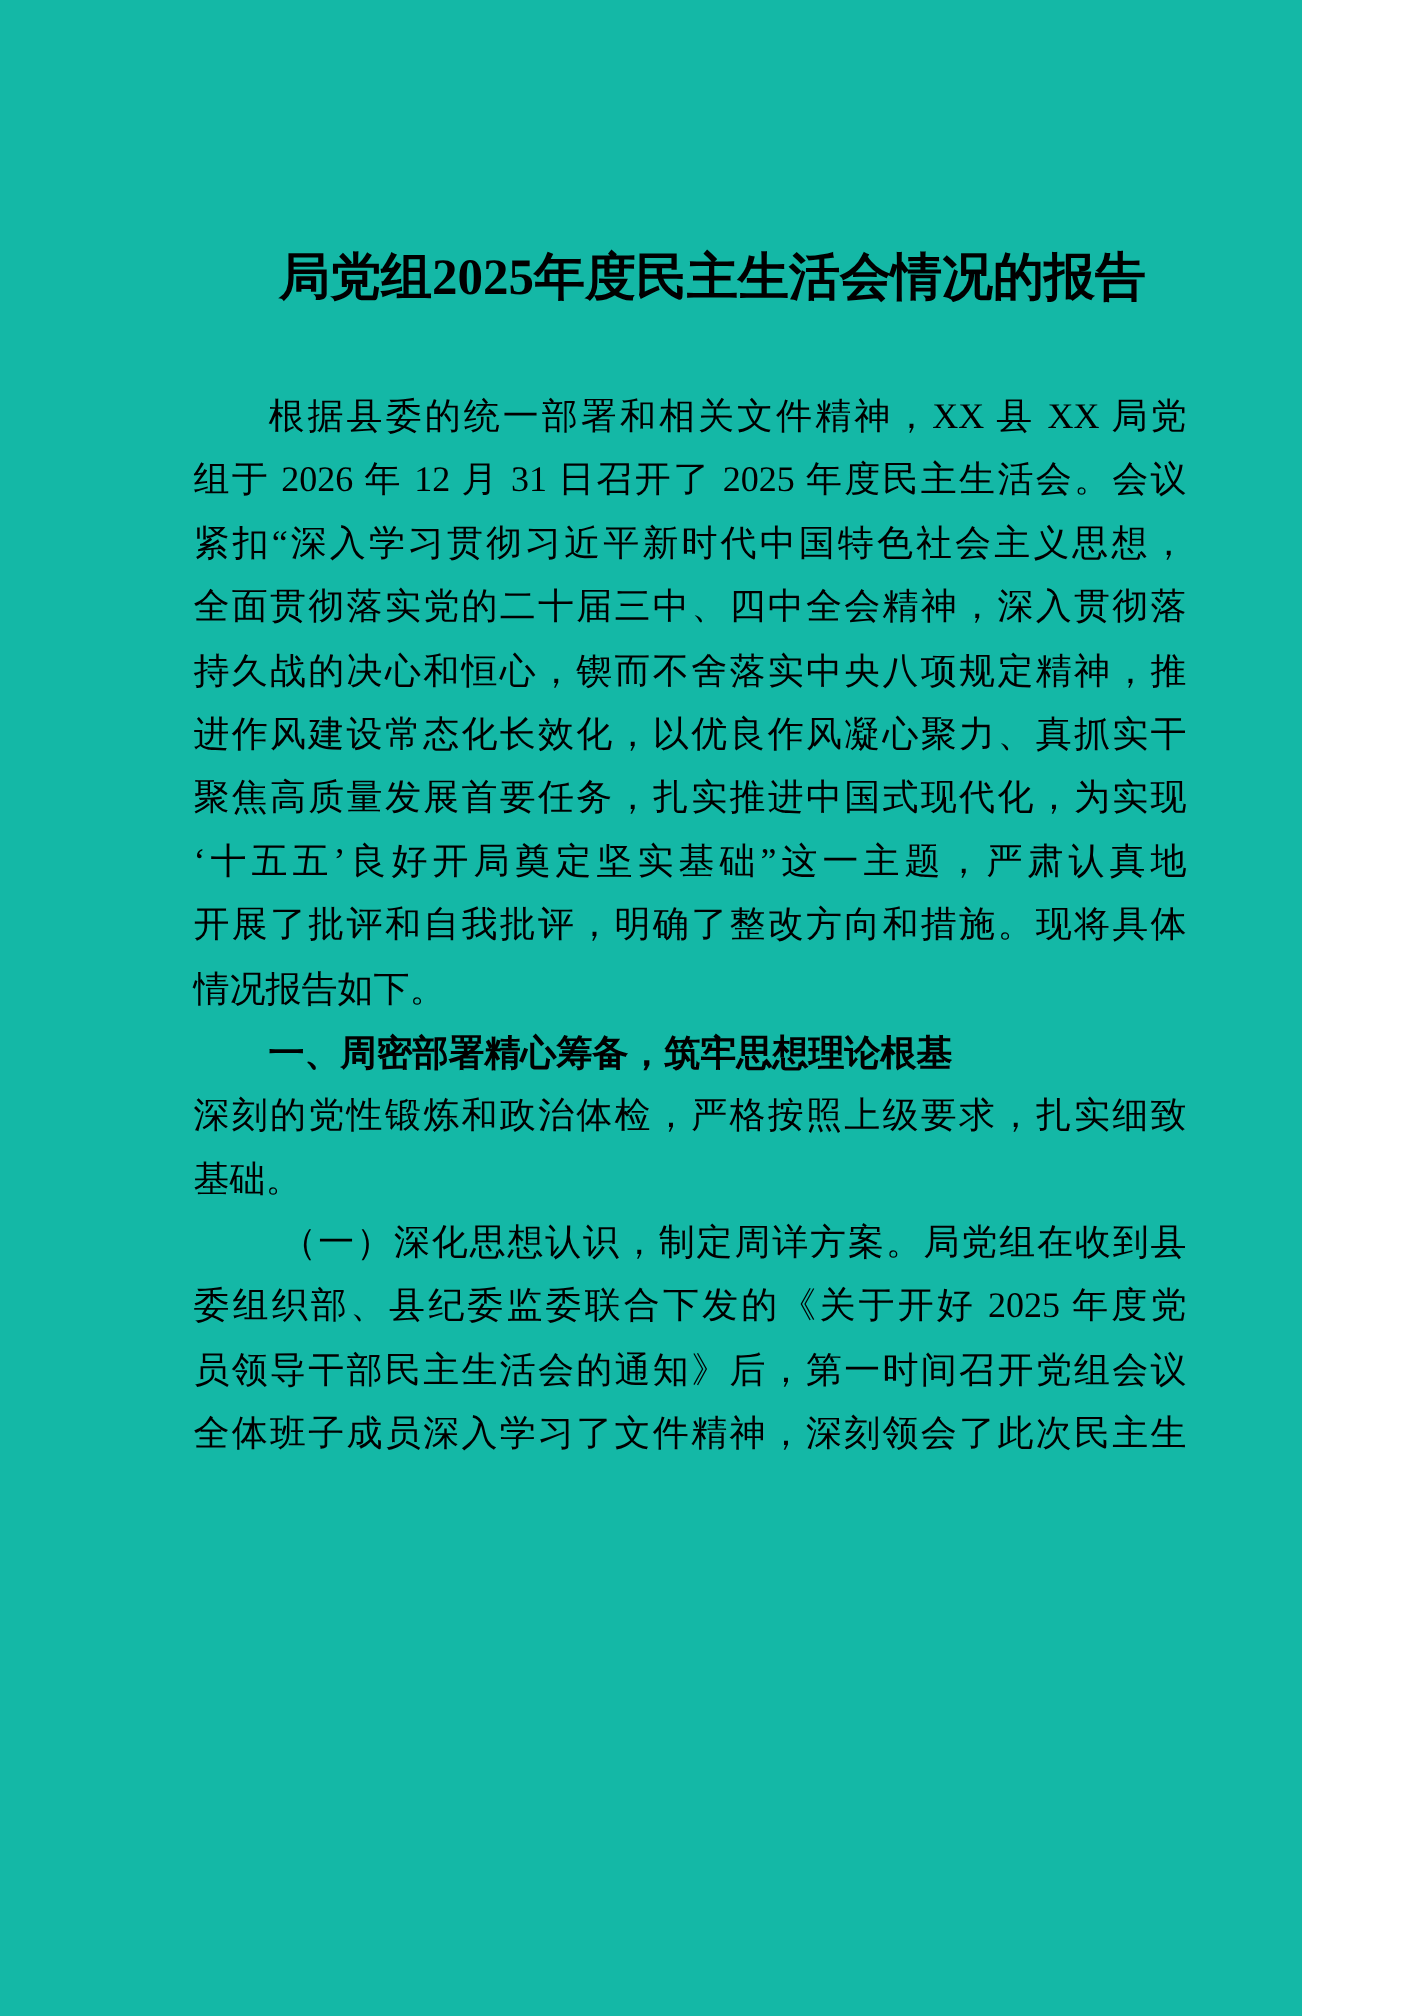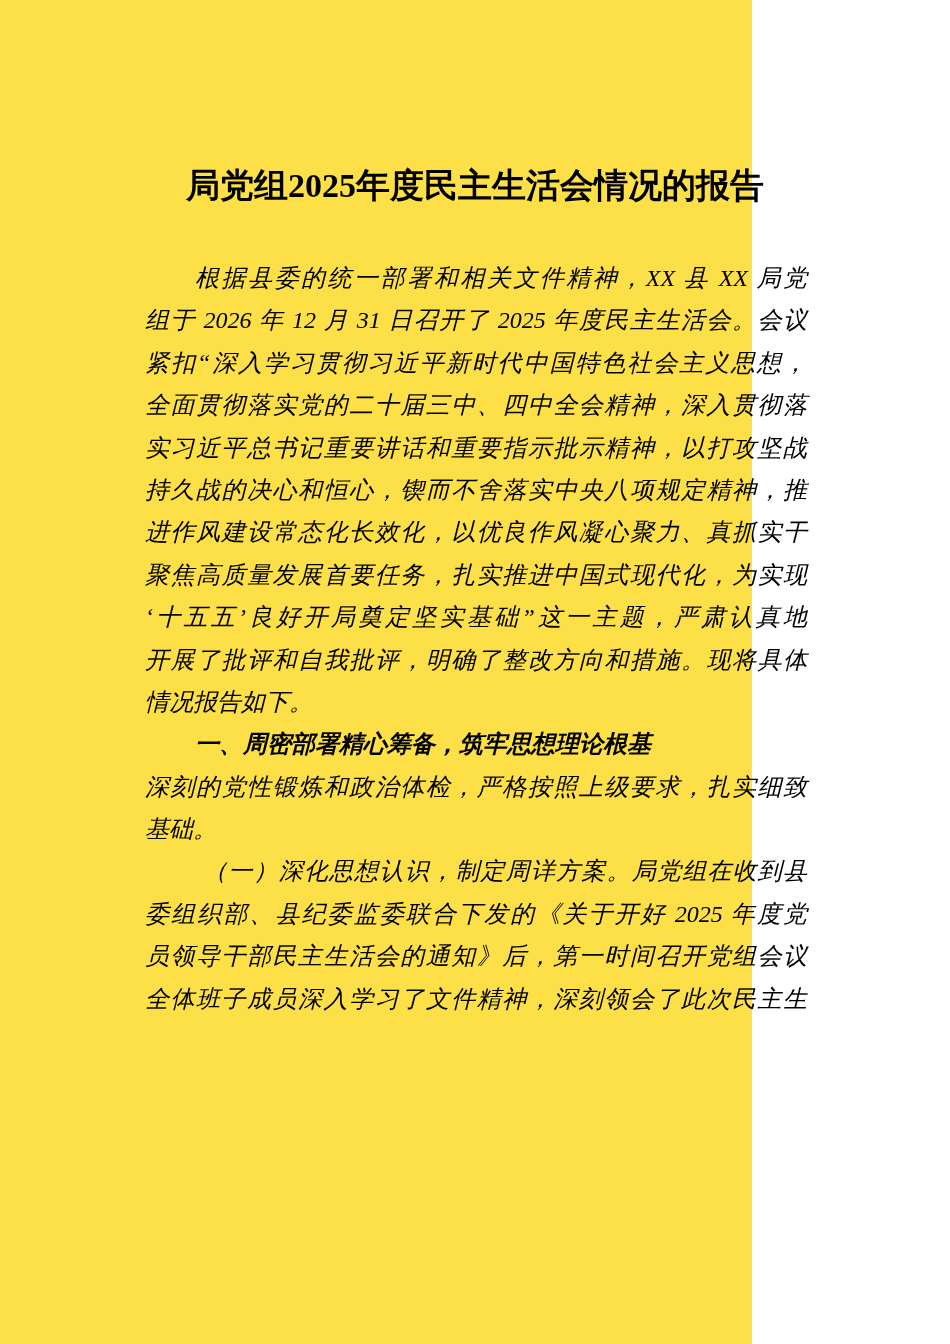--- a/index.html
+++ b/index.html
@@ -12,42 +12,41 @@
       height: 1344px;
       position: relative;
       overflow: hidden;
       color: #000000;
       font-family: "DejaVu Serif", "Liberation Serif", serif;
     }
     .page {
       position: absolute;
       left: 0;
       top: 0;
-      width: 752px;
+      width: 868px;
       height: 1344px;
-      background: #fde047;
+      background: #14b8a6;
     }
     .title {
       position: absolute;
       left: 0;
       top: 162px;
       width: 950px;
       text-align: center;
       font-size: 34px;
       font-weight: bold;
       line-height: 48px;
       letter-spacing: 0px;
       font-family: "Liberation Serif", "DejaVu Serif", serif;
     }
     .body-text {
       position: absolute;
-      left: 145px;
+      left: 129px;
       top: 257px;
       width: 662px;
-      font-style: italic;
     }
     .line {
       height: 42.4px;
       line-height: 42.4px;
       font-size: 24px;
       white-space: nowrap;
       text-align: justify;
       text-align-last: justify;
       font-family: "Liberation Serif", "DejaVu Serif", serif;
     }
@@ -72,21 +71,20 @@
 <div class="page">
   <div class="title">局党组2025年度民主生活会情况的报告</div>
 
   <div class="body-text">
 
     <div>
       <div class="line indent">根据县委的统一部署和相关文件精神，XX 县 XX 局党</div>
       <div class="line">组于 2026 年 12 月 31 日召开了 2025 年度民主生活会。会议</div>
       <div class="line">紧扣“深入学习贯彻习近平新时代中国特色社会主义思想，</div>
       <div class="line">全面贯彻落实党的二十届三中、四中全会精神，深入贯彻落</div>
-      <div class="line">实习近平总书记重要讲话和重要指示批示精神，以打攻坚战</div>
       <div class="line">持久战的决心和恒心，锲而不舍落实中央八项规定精神，推</div>
       <div class="line">进作风建设常态化长效化，以优良作风凝心聚力、真抓实干</div>
       <div class="line">聚焦高质量发展首要任务，扎实推进中国式现代化，为实现</div>
       <div class="line">‘十五五’良好开局奠定坚实基础”这一主题，严肃认真地</div>
       <div class="line">开展了批评和自我批评，明确了整改方向和措施。现将具体</div>
       <div class="line last">情况报告如下。</div>
     </div>
 
     <div class="line indent heading">一、周密部署精心筹备，筑牢思想理论根基</div>
 

